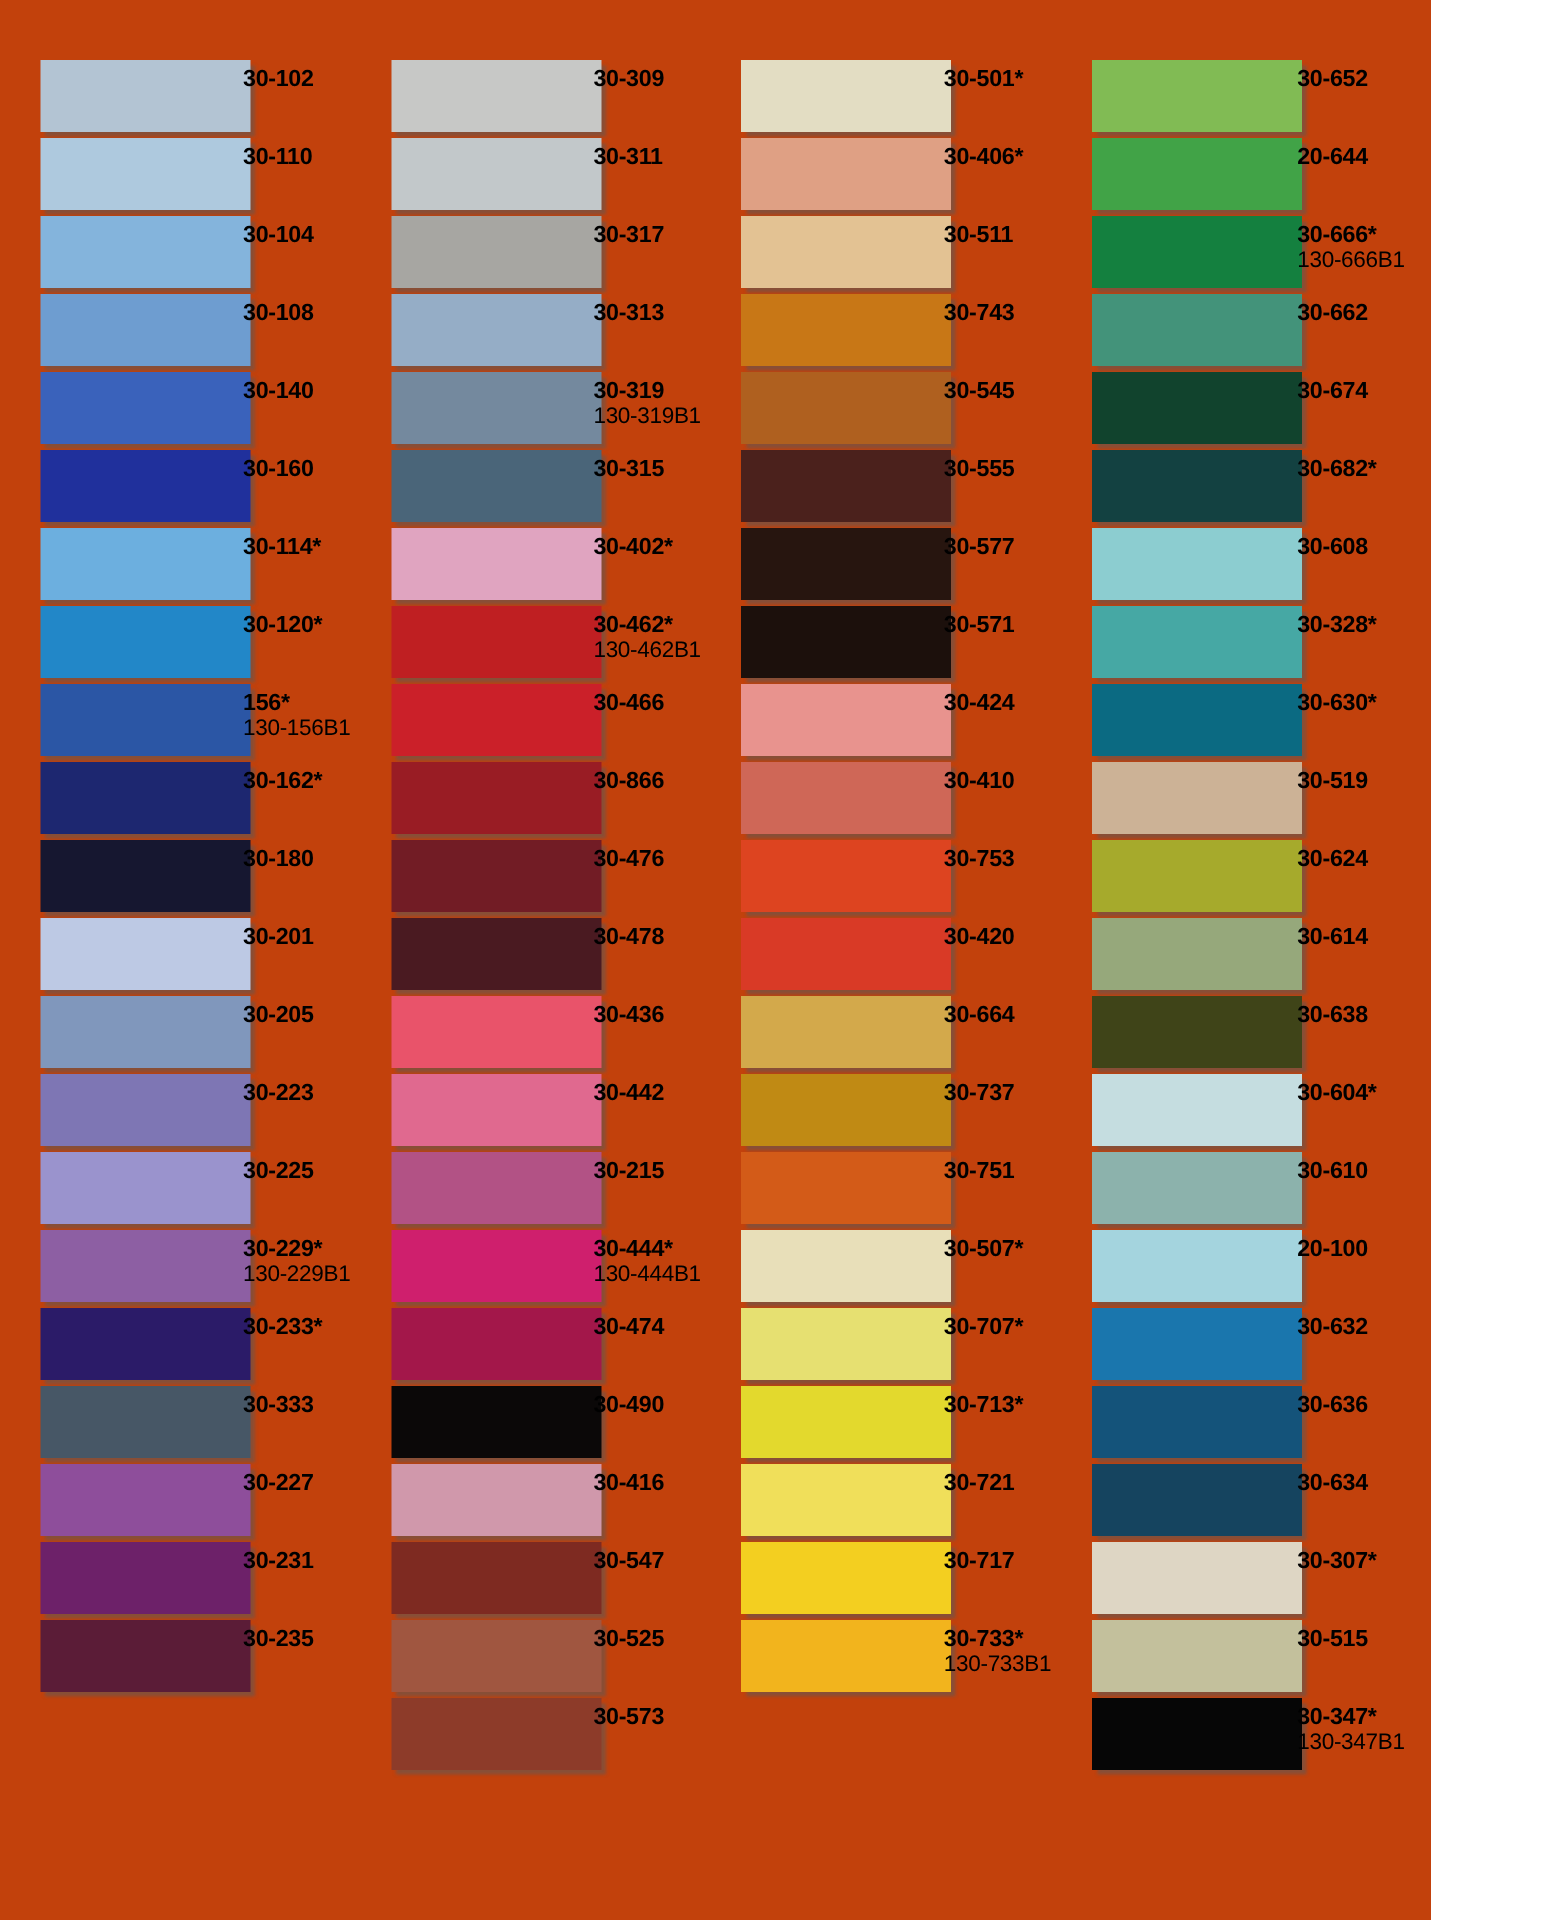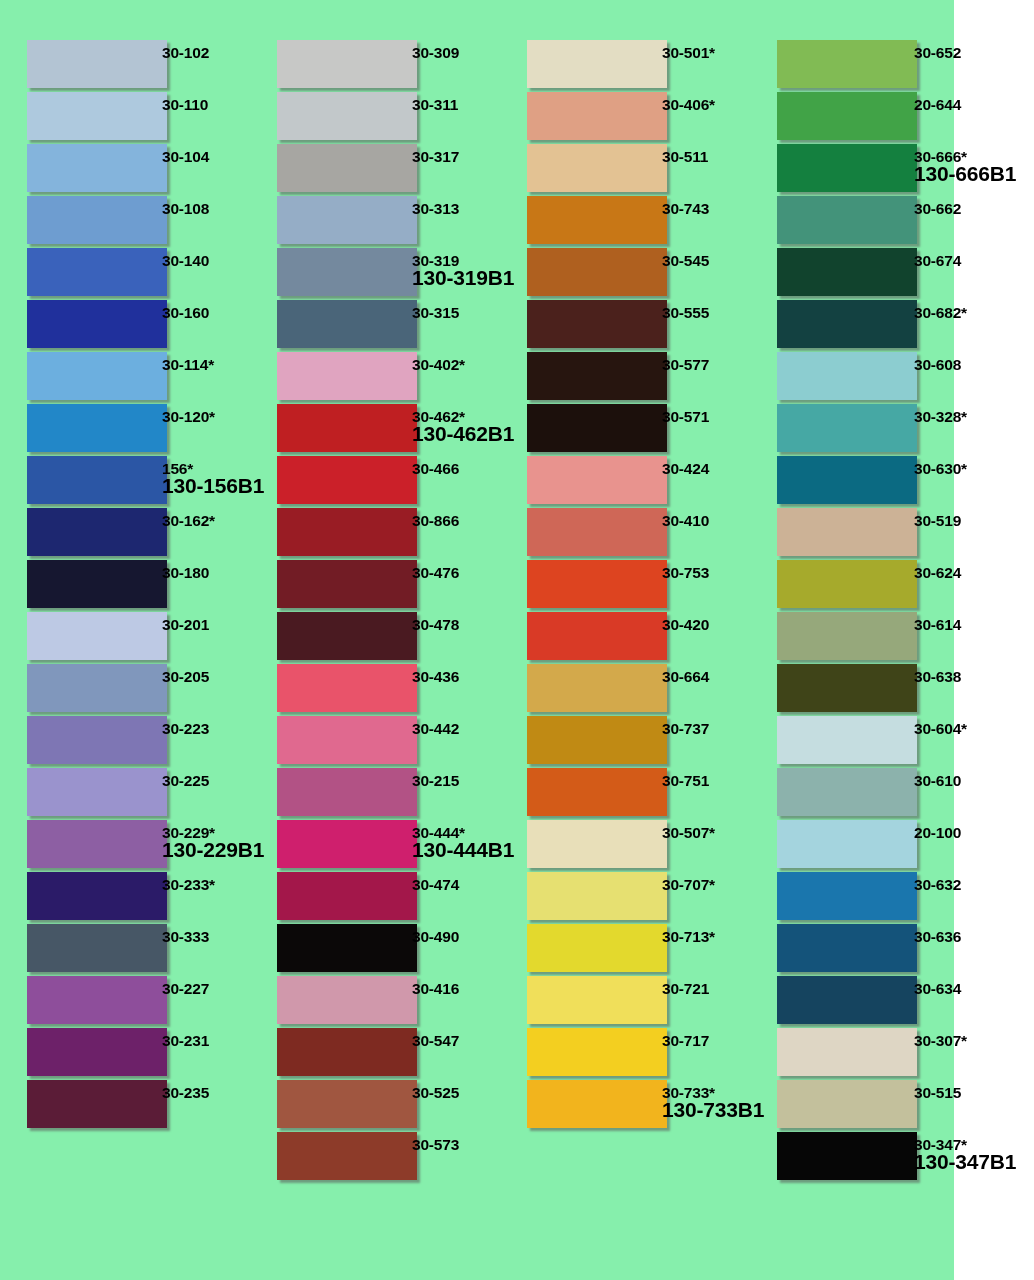--- a/index.html
+++ b/index.html
@@ -10,21 +10,21 @@
   body {
     width: 1034px;
     height: 1280px;
     font-family: "Liberation Sans", sans-serif;
     overflow: hidden;
   }
   #chart {
     position: relative;
     width: 954px;
     height: 1280px;
-    background: #86efac;
+    background: #c2410c;
     display: flex;
     flex-direction: row;
     padding-top: 40px;
     box-sizing: border-box;
   }
   .column {
     width: 250px;
     display: flex;
     flex-direction: column;
   }
@@ -54,22 +54,22 @@
     padding-top: 4px;
     font-size: 15.5px;
     font-weight: bold;
     color: #000000;
     line-height: 17px;
     letter-spacing: -0.2px;
     white-space: nowrap;
   }
   .swatch-label .code2 {
     display: block;
-    font-size: 21px;
-    font-weight: bold;
+    font-size: 15px;
+    font-weight: normal;
     line-height: 17px;
   }
   .col-4 .swatch-label { padding-left: 14px; }
 </style>
 </head>
 <body>
 
 <div id="chart">
   <div class="column col-1">
       <div class="swatch-row">

